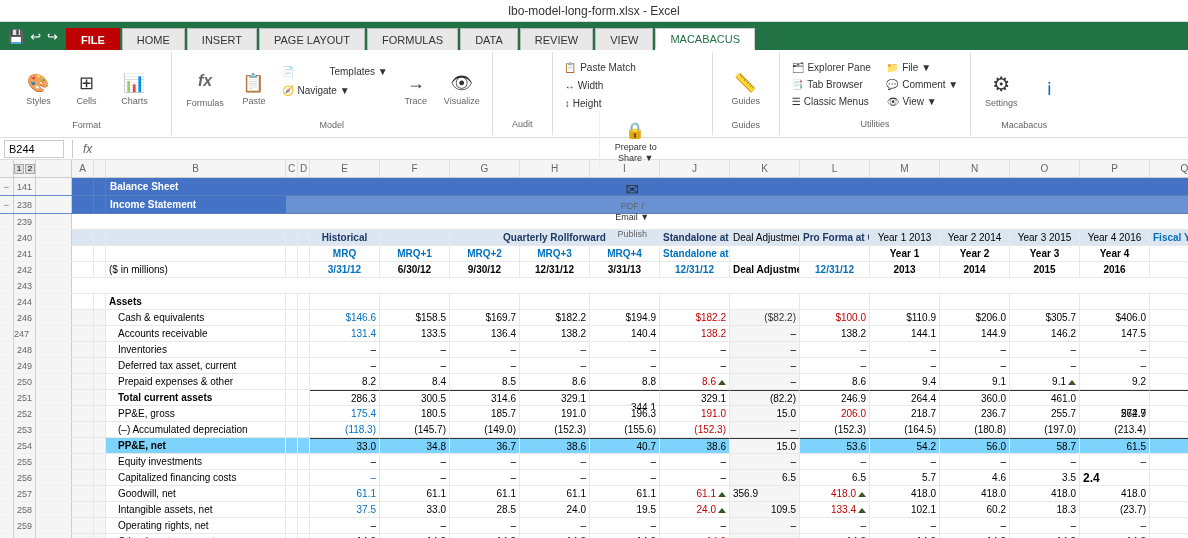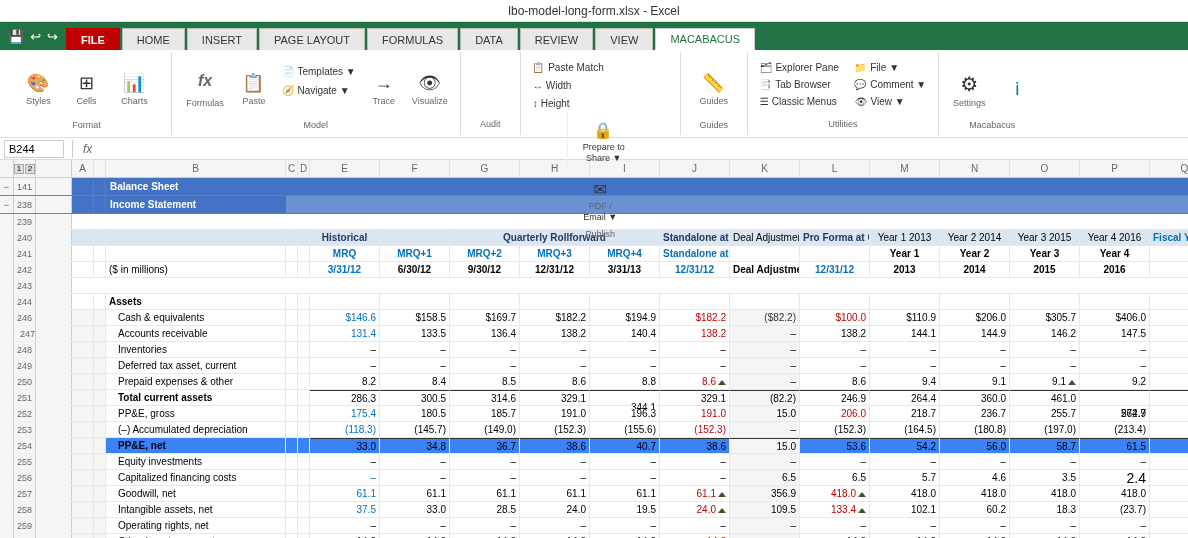--- a/index.html
+++ b/index.html
@@ -216,21 +216,21 @@
         <div style="font-size:9px; color:#666; margin-top:8px; text-align:center;">Formulas</div>
       </div>
       <div class="ribbon-btn-large" style="width:40px;">
         <div style="font-size:18px;">📋</div>
         <div style="font-size:9px; color:#666; margin-top:2px; text-align:center;">Paste</div>
       </div>
 
       <div style="display:flex; flex-direction:column; gap:4px; justify-content:flex-start; padding-top:4px;">
         <div class="ribbon-btn-small">
           <span>📄</span>
-            <span style="font-size:10px;">Templates ▼</span>
+            <span style="font-size:10px;margin-left:32px;">Templates ▼</span>
         </div>
         <div class="ribbon-btn-small">
           <span>🧭</span>
             <span style="font-size:10px;">Navigate ▼</span>
         </div>
       </div>
       <div class="ribbon-btn-large" style="width:40px;">
         <div style="font-size:18px;">→</div>
         <div style="font-size:9px; color:#666; margin-top:2px; text-align:center;">Trace</div>
       </div>
@@ -426,21 +426,21 @@
           <div style="width: 22px; background: rgb(245, 245, 245); border-right: 1px solid rgb(204, 204, 204); font-size: 9px; color: rgb(102, 102, 102); text-align: center; line-height: 16px; flex-shrink: 0;">244</div>
           <div style="width: 36px; background: rgb(245, 245, 245); border-right: 1px solid rgb(204, 204, 204); flex-shrink: 0;"></div>
         </div>
         <div style="display: flex; height: 16px; border-bottom: 1px solid rgb(240, 240, 240);">
           <div style="width: 14px; background: rgb(245, 245, 245); border-right: 1px solid rgb(204, 204, 204); flex-shrink: 0;"></div>
           <div style="width: 22px; background: rgb(245, 245, 245); border-right: 1px solid rgb(204, 204, 204); font-size: 9px; color: rgb(102, 102, 102); text-align: center; line-height: 16px; flex-shrink: 0;">246</div>
           <div style="width: 36px; background: rgb(245, 245, 245); border-right: 1px solid rgb(204, 204, 204); flex-shrink: 0;"></div>
         </div>
         <div style="display: flex; height: 16px; border-bottom: 1px solid rgb(240, 240, 240);">
           <div style="width: 14px; background: rgb(245, 245, 245); border-right: 1px solid rgb(204, 204, 204); flex-shrink: 0;"></div>
-          <div style="width: 22px; background: rgb(245, 245, 245); border-right: 1px solid rgb(204, 204, 204); font-size: 9px; color: rgb(102, 102, 102); text-align: right; line-height: 16px; flex-shrink: 0;">247</div>
+          <div style="width: 22px; background: rgb(245, 245, 245); border-right: 1px solid rgb(204, 204, 204); font-size: 9px; color: rgb(102, 102, 102); text-align: left; line-height: 16px; flex-shrink: 0;">247</div>
           <div style="width: 36px; background: rgb(245, 245, 245); border-right: 1px solid rgb(204, 204, 204); flex-shrink: 0;"></div>
         </div>
         <div style="display: flex; height: 16px; border-bottom: 1px solid rgb(240, 240, 240);">
           <div style="width: 14px; background: rgb(245, 245, 245); border-right: 1px solid rgb(204, 204, 204); flex-shrink: 0;"></div>
           <div style="width: 22px; background: rgb(245, 245, 245); border-right: 1px solid rgb(204, 204, 204); font-size: 9px; color: rgb(102, 102, 102); text-align: center; line-height: 16px; flex-shrink: 0;">248</div>
           <div style="width: 36px; background: rgb(245, 245, 245); border-right: 1px solid rgb(204, 204, 204); flex-shrink: 0;"></div>
         </div>
         <div style="display: flex; height: 16px; border-bottom: 1px solid rgb(240, 240, 240);">
           <div style="width: 14px; background: rgb(245, 245, 245); border-right: 1px solid rgb(204, 204, 204); flex-shrink: 0;"></div>
           <div style="width: 22px; background: rgb(245, 245, 245); border-right: 1px solid rgb(204, 204, 204); font-size: 9px; color: rgb(102, 102, 102); text-align: center; line-height: 16px; flex-shrink: 0;">249</div>
@@ -765,21 +765,21 @@
           <div style="width: 70px; flex-shrink: 0; padding: 0px 3px; font-size: 10px; line-height: 16px; text-align: right; white-space: nowrap; overflow: hidden; border-right: 1px solid rgb(232, 232, 232);">(155.6)</div>
           <div style="width: 70px; flex-shrink: 0; padding: 0px 3px; font-size: 10px; line-height: 16px; text-align: right; white-space: nowrap; overflow: hidden; border-right: 1px solid rgb(232, 232, 232); color: rgb(192, 0, 0);">(152.3)</div>
           <div style="width: 70px; flex-shrink: 0; padding: 0px 3px; font-size: 10px; line-height: 16px; text-align: right; white-space: nowrap; overflow: hidden; border-right: 1px solid rgb(232, 232, 232); background: rgb(245, 245, 245);">–</div>
           <div style="width: 70px; flex-shrink: 0; padding: 0px 3px; font-size: 10px; line-height: 16px; text-align: right; white-space: nowrap; overflow: hidden; border-right: 1px solid rgb(232, 232, 232);">(152.3)</div>
           <div style="width: 70px; flex-shrink: 0; padding: 0px 3px; font-size: 10px; line-height: 16px; text-align: right; white-space: nowrap; overflow: hidden; border-right: 1px solid rgb(232, 232, 232);">(164.5)</div>
           <div style="width: 70px; flex-shrink: 0; padding: 0px 3px; font-size: 10px; line-height: 16px; text-align: right; white-space: nowrap; overflow: hidden; border-right: 1px solid rgb(232, 232, 232);">(180.8)</div>
           <div style="width: 70px; flex-shrink: 0; padding: 0px 3px; font-size: 10px; line-height: 16px; text-align: right; white-space: nowrap; overflow: hidden; border-right: 1px solid rgb(232, 232, 232);">(197.0)</div>
           <div style="width: 70px; flex-shrink: 0; padding: 0px 3px; font-size: 10px; line-height: 16px; text-align: right; white-space: nowrap; overflow: hidden; border-right: 1px solid rgb(232, 232, 232);">(213.4)</div>
           <div style="width: 100px; flex-shrink: 0; padding: 0px 3px; font-size: 10px; line-height: 16px; text-align: right; white-space: nowrap; overflow: hidden; border-right: 1px solid rgb(232, 232, 232);">(229.9)</div>
         </div>
-        <div style="display: flex; height: 16px; border-bottom: 1px solid rgb(232, 232, 232); background: #3b82f6;">
+        <div style="display: flex; height: 16px; border-bottom: 1px solid rgb(232, 232, 232); background: #7dd3fc;">
           <div style="width: 22px; flex-shrink: 0; border-right: 1px solid rgb(232, 232, 232); background: rgb(245, 245, 245);"></div>
           <div style="width: 12px; flex-shrink: 0; border-right: 1px solid rgb(232, 232, 232); background: rgb(245, 245, 245);"></div>
           <div style="width: 180px; flex-shrink: 0; padding: 0px 4px 0px 12px; font-size: 10px; line-height: 16px; white-space: nowrap; overflow: hidden; border-right: 1px solid rgb(232, 232, 232); font-weight: bold;">PP&amp;E, net</div>
           <div style="width: 12px; flex-shrink: 0; border-right: 1px solid rgb(232, 232, 232);"></div>
           <div style="width: 12px; flex-shrink: 0; border-right: 1px solid rgb(232, 232, 232);"></div>
           <div style="width: 70px; flex-shrink: 0; padding: 0px 3px; font-size: 10px; line-height: 16px; text-align: right; white-space: nowrap; overflow: hidden; border-right: 1px solid rgb(232, 232, 232); border-top: 1px solid rgb(51, 51, 51);">33.0</div>
           <div style="width: 70px; flex-shrink: 0; padding: 0px 3px; font-size: 10px; line-height: 16px; text-align: right; white-space: nowrap; overflow: hidden; border-right: 1px solid rgb(232, 232, 232); border-top: 1px solid rgb(51, 51, 51);">34.8</div>
           <div style="width: 70px; flex-shrink: 0; padding: 0px 3px; font-size: 10px; line-height: 16px; text-align: right; white-space: nowrap; overflow: hidden; border-right: 1px solid rgb(232, 232, 232); border-top: 1px solid rgb(51, 51, 51);">36.7</div>
           <div style="width: 70px; flex-shrink: 0; padding: 0px 3px; font-size: 10px; line-height: 16px; text-align: right; white-space: nowrap; overflow: hidden; border-right: 1px solid rgb(232, 232, 232); border-top: 1px solid rgb(51, 51, 51);">38.6</div>
           <div style="width: 70px; flex-shrink: 0; padding: 0px 3px; font-size: 10px; line-height: 16px; text-align: right; white-space: nowrap; overflow: hidden; border-right: 1px solid rgb(232, 232, 232); border-top: 1px solid rgb(51, 51, 51);">40.7</div>
@@ -822,36 +822,36 @@
           <div style="width: 70px; flex-shrink: 0; padding: 0px 3px; font-size: 10px; line-height: 16px; text-align: right; white-space: nowrap; overflow: hidden; border-right: 1px solid rgb(232, 232, 232);">–</div>
           <div style="width: 70px; flex-shrink: 0; padding: 0px 3px; font-size: 10px; line-height: 16px; text-align: right; white-space: nowrap; overflow: hidden; border-right: 1px solid rgb(232, 232, 232);">–</div>
           <div style="width: 70px; flex-shrink: 0; padding: 0px 3px; font-size: 10px; line-height: 16px; text-align: right; white-space: nowrap; overflow: hidden; border-right: 1px solid rgb(232, 232, 232);">–</div>
           <div style="width: 70px; flex-shrink: 0; padding: 0px 3px; font-size: 10px; line-height: 16px; text-align: right; white-space: nowrap; overflow: hidden; border-right: 1px solid rgb(232, 232, 232);">–</div>
           <div style="width: 70px; flex-shrink: 0; padding: 0px 3px; font-size: 10px; line-height: 16px; text-align: right; white-space: nowrap; overflow: hidden; border-right: 1px solid rgb(232, 232, 232);">–</div>
           <div style="width: 70px; flex-shrink: 0; padding: 0px 3px; font-size: 10px; line-height: 16px; text-align: right; white-space: nowrap; overflow: hidden; border-right: 1px solid rgb(232, 232, 232); background: rgb(245, 245, 245);">6.5</div>
           <div style="width: 70px; flex-shrink: 0; padding: 0px 3px; font-size: 10px; line-height: 16px; text-align: right; white-space: nowrap; overflow: hidden; border-right: 1px solid rgb(232, 232, 232);">6.5</div>
           <div style="width: 70px; flex-shrink: 0; padding: 0px 3px; font-size: 10px; line-height: 16px; text-align: right; white-space: nowrap; overflow: hidden; border-right: 1px solid rgb(232, 232, 232);">5.7</div>
           <div style="width: 70px; flex-shrink: 0; padding: 0px 3px; font-size: 10px; line-height: 16px; text-align: right; white-space: nowrap; overflow: hidden; border-right: 1px solid rgb(232, 232, 232);">4.6</div>
           <div style="width: 70px; flex-shrink: 0; padding: 0px 3px; font-size: 10px; line-height: 16px; text-align: right; white-space: nowrap; overflow: hidden; border-right: 1px solid rgb(232, 232, 232);">3.5</div>
-          <div style="width: 70px; flex-shrink: 0; padding: 0px 3px; font-size: 14px; line-height: 16px; text-align: right; white-space: nowrap; overflow: hidden; border-right: 1px solid rgb(232, 232, 232);">2.4</div>
+          <div style="width: 70px; flex-shrink: 0; padding: 0px 3px; font-size: 12px; line-height: 16px; white-space: nowrap; overflow: hidden; border-right: 1px solid rgb(232, 232, 232); font-weight: bold;">2.4</div>
           <div style="width: 100px; flex-shrink: 0; padding: 0px 3px; font-size: 10px; line-height: 16px; text-align: right; white-space: nowrap; overflow: hidden; border-right: 1px solid rgb(232, 232, 232);">1.3</div>
         </div>
         <div style="display: flex; height: 16px; border-bottom: 1px solid rgb(232, 232, 232); background: rgb(255, 255, 255);">
           <div style="width: 22px; flex-shrink: 0; border-right: 1px solid rgb(232, 232, 232); background: rgb(245, 245, 245);"></div>
           <div style="width: 12px; flex-shrink: 0; border-right: 1px solid rgb(232, 232, 232); background: rgb(245, 245, 245);"></div>
           <div style="width: 180px; flex-shrink: 0; padding: 0px 4px 0px 12px; font-size: 10px; line-height: 16px; white-space: nowrap; overflow: hidden; border-right: 1px solid rgb(232, 232, 232);">Goodwill, net</div>
           <div style="width: 12px; flex-shrink: 0; border-right: 1px solid rgb(232, 232, 232);"></div>
           <div style="width: 12px; flex-shrink: 0; border-right: 1px solid rgb(232, 232, 232);"></div>
           <div style="width: 70px; flex-shrink: 0; padding: 0px 3px; font-size: 10px; line-height: 16px; text-align: right; white-space: nowrap; overflow: hidden; border-right: 1px solid rgb(232, 232, 232); color: rgb(0, 112, 192);">61.1</div>
           <div style="width: 70px; flex-shrink: 0; padding: 0px 3px; font-size: 10px; line-height: 16px; text-align: right; white-space: nowrap; overflow: hidden; border-right: 1px solid rgb(232, 232, 232);">61.1</div>
           <div style="width: 70px; flex-shrink: 0; padding: 0px 3px; font-size: 10px; line-height: 16px; text-align: right; white-space: nowrap; overflow: hidden; border-right: 1px solid rgb(232, 232, 232);">61.1</div>
           <div style="width: 70px; flex-shrink: 0; padding: 0px 3px; font-size: 10px; line-height: 16px; text-align: right; white-space: nowrap; overflow: hidden; border-right: 1px solid rgb(232, 232, 232);">61.1</div>
           <div style="width: 70px; flex-shrink: 0; padding: 0px 3px; font-size: 10px; line-height: 16px; text-align: right; white-space: nowrap; overflow: hidden; border-right: 1px solid rgb(232, 232, 232);">61.1</div>
           <div style="width: 70px; flex-shrink: 0; padding: 0px 3px; font-size: 10px; line-height: 16px; text-align: right; white-space: nowrap; overflow: hidden; border-right: 1px solid rgb(232, 232, 232); color: rgb(192, 0, 0);">61.1<span style="display: inline-block; width: 0px; height: 0px; border-left: 4px solid transparent; border-right: 4px solid transparent; border-bottom: 5px solid rgb(55, 86, 35); vertical-align: middle; margin-left: 2px;"></span></div>
-          <div style="width: 70px; flex-shrink: 0; padding: 0px 3px; font-size: 10px; line-height: 16px; text-align: right; white-space: nowrap; overflow: hidden; border-right: 1px solid rgb(232, 232, 232); background: rgb(245, 245, 245);">356.9</div>
+          <div style="width: 70px; flex-shrink: 0; padding: 0px 3px; font-size: 10px; line-height: 16px; text-align: left; white-space: nowrap; overflow: hidden; border-right: 1px solid rgb(232, 232, 232); background: rgb(245, 245, 245);">356.9</div>
           <div style="width: 70px; flex-shrink: 0; padding: 0px 3px; font-size: 10px; line-height: 16px; text-align: right; white-space: nowrap; overflow: hidden; border-right: 1px solid rgb(232, 232, 232); color: rgb(192, 0, 0);">418.0<span style="display: inline-block; width: 0px; height: 0px; border-left: 4px solid transparent; border-right: 4px solid transparent; border-bottom: 5px solid rgb(55, 86, 35); vertical-align: middle; margin-left: 2px;"></span></div>
           <div style="width: 70px; flex-shrink: 0; padding: 0px 3px; font-size: 10px; line-height: 16px; text-align: right; white-space: nowrap; overflow: hidden; border-right: 1px solid rgb(232, 232, 232);">418.0</div>
           <div style="width: 70px; flex-shrink: 0; padding: 0px 3px; font-size: 10px; line-height: 16px; text-align: right; white-space: nowrap; overflow: hidden; border-right: 1px solid rgb(232, 232, 232);">418.0</div>
           <div style="width: 70px; flex-shrink: 0; padding: 0px 3px; font-size: 10px; line-height: 16px; text-align: right; white-space: nowrap; overflow: hidden; border-right: 1px solid rgb(232, 232, 232);">418.0</div>
           <div style="width: 70px; flex-shrink: 0; padding: 0px 3px; font-size: 10px; line-height: 16px; text-align: right; white-space: nowrap; overflow: hidden; border-right: 1px solid rgb(232, 232, 232);">418.0</div>
           <div style="width: 100px; flex-shrink: 0; padding: 0px 3px; font-size: 10px; line-height: 16px; text-align: right; white-space: nowrap; overflow: hidden; border-right: 1px solid rgb(232, 232, 232);">418.0</div>
         </div>
         <div style="display: flex; height: 16px; border-bottom: 1px solid rgb(232, 232, 232); background: rgb(255, 255, 255);">
           <div style="width: 22px; flex-shrink: 0; border-right: 1px solid rgb(232, 232, 232); background: rgb(245, 245, 245);"></div>
           <div style="width: 12px; flex-shrink: 0; border-right: 1px solid rgb(232, 232, 232); background: rgb(245, 245, 245);"></div>

